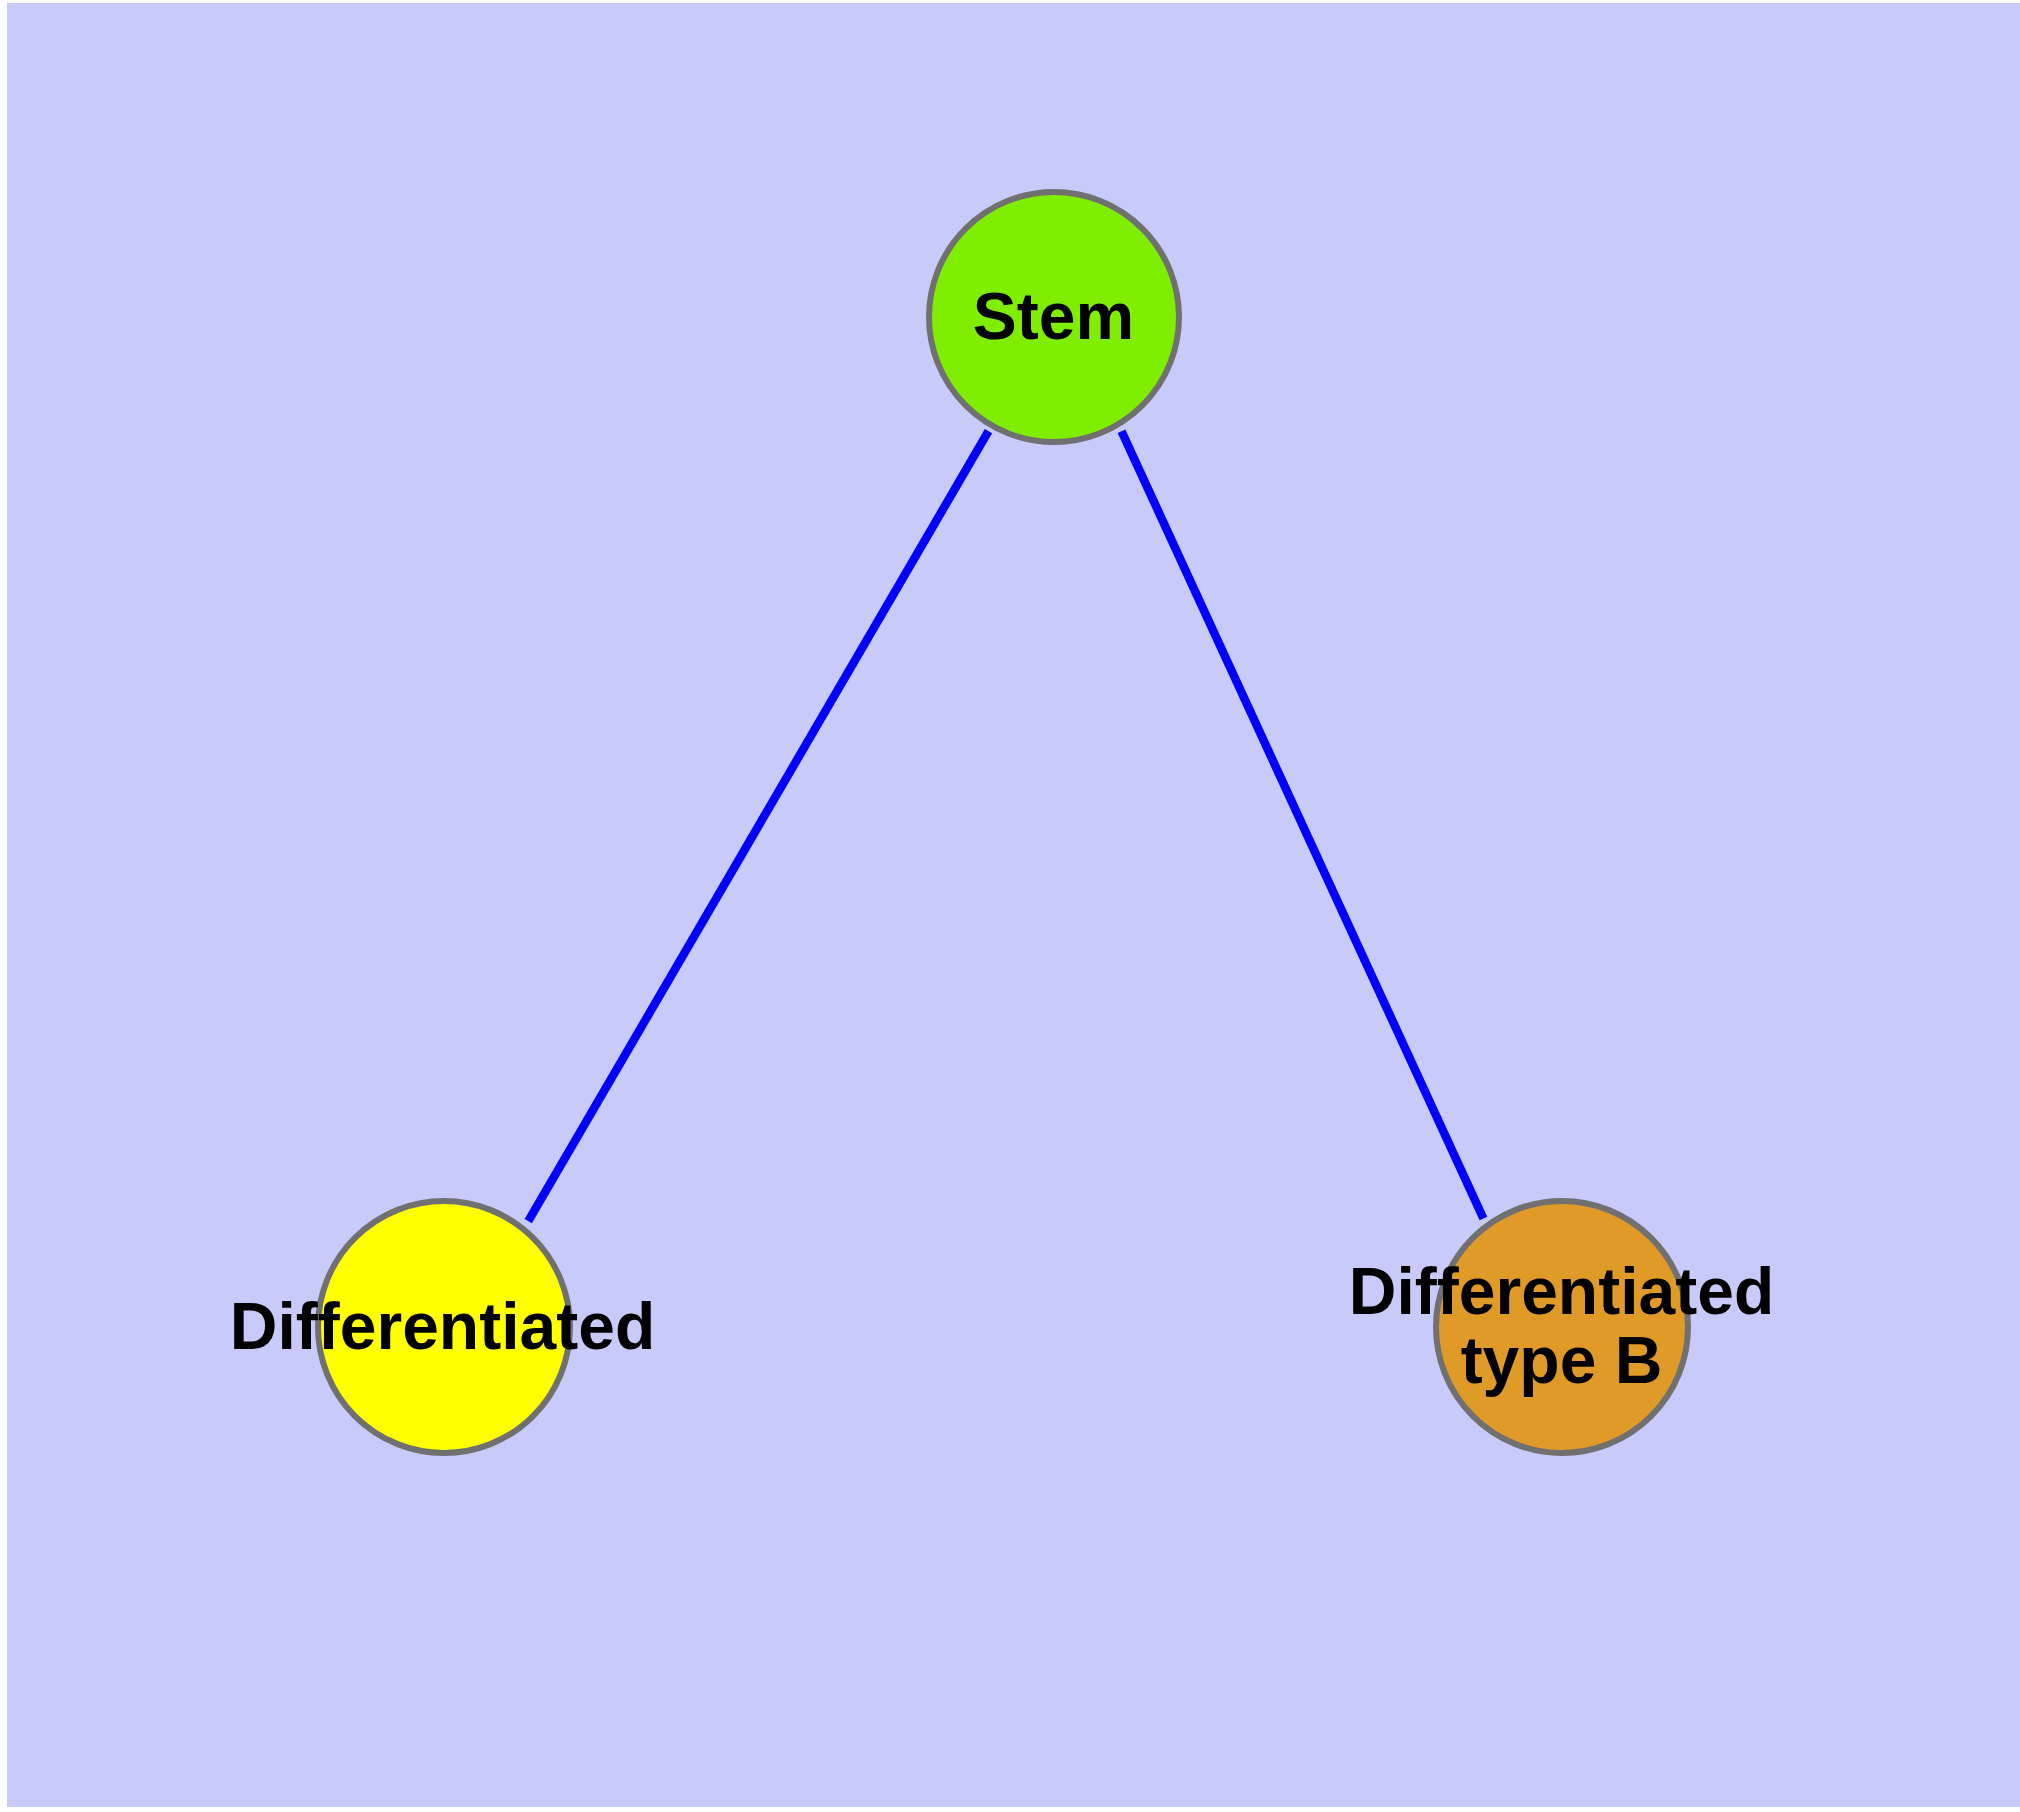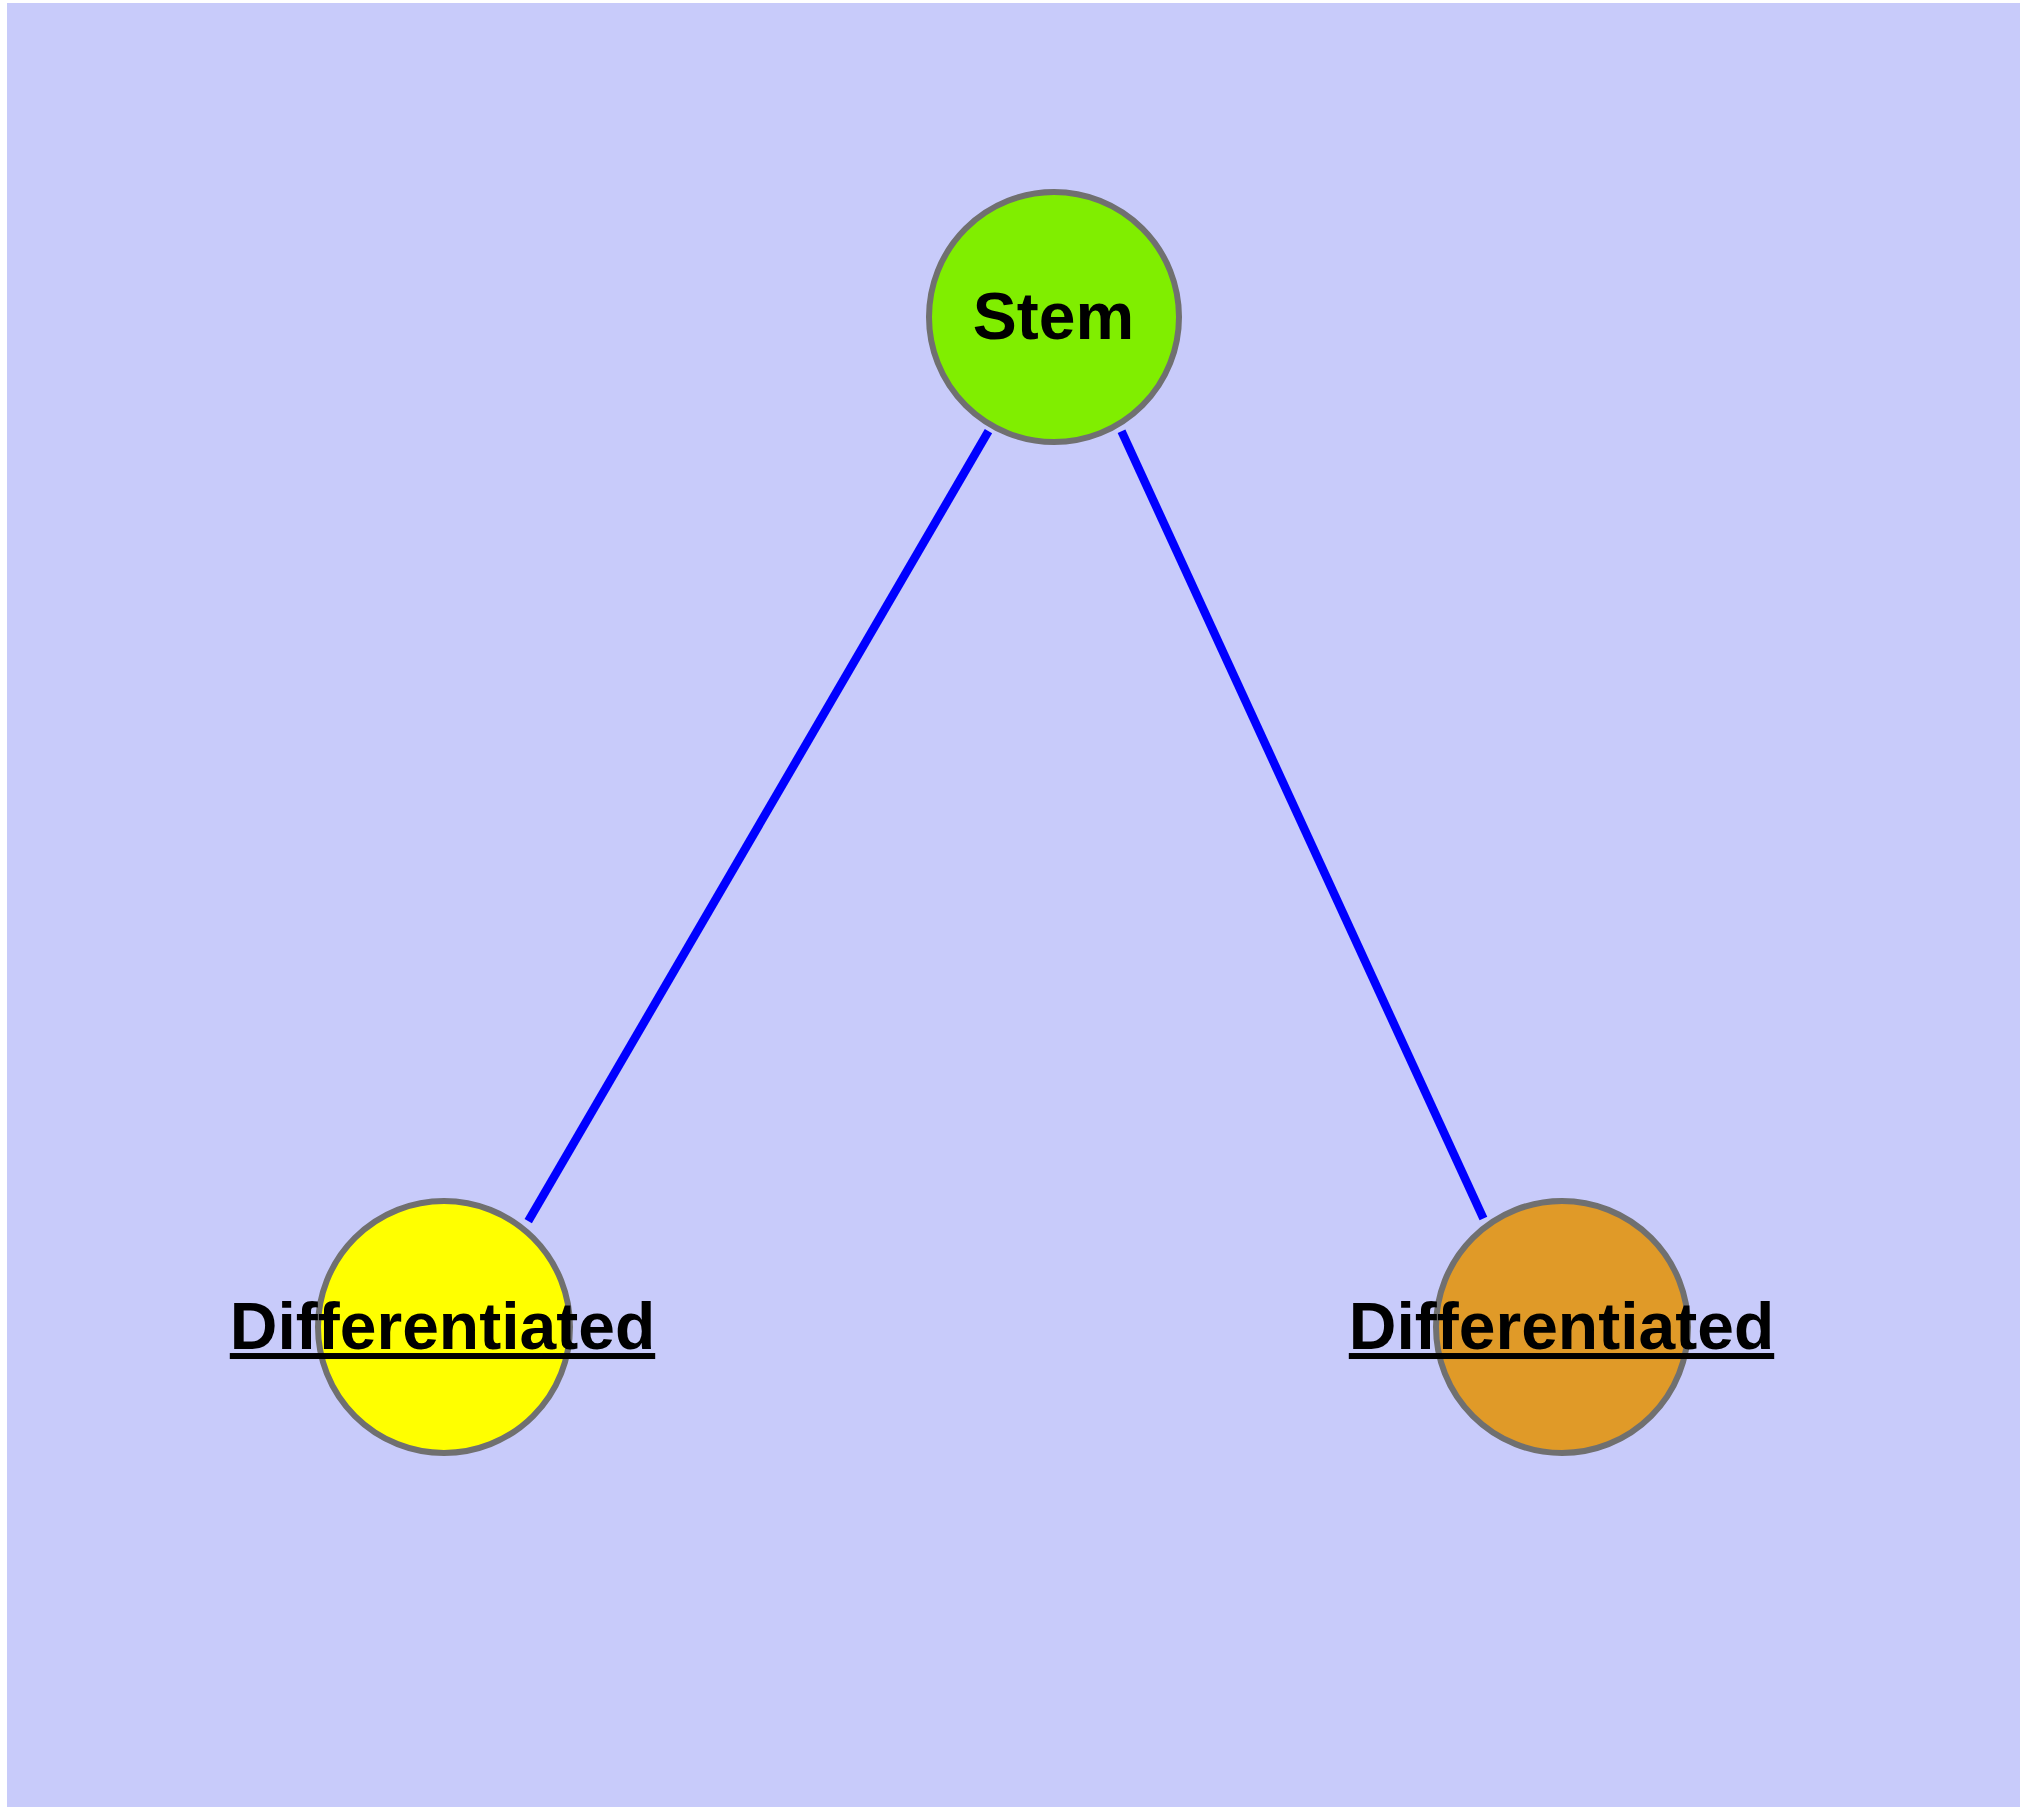--- a/index.html
+++ b/index.html
@@ -56,21 +56,20 @@
     font-family: "Liberation Sans", sans-serif;
     font-weight: bold;
     line-height: 1.06;
     pointer-events: none;
   }
   .node-label.big {
     font-size: 66px;
   }
   .node-label.two-line {
     font-size: 66px;
-    text-decoration: underline;
   }
   .label-wrap {
     position: absolute;
     left: 0;
     top: 0;
     width: 2018px;
     height: 1804px;
     pointer-events: none;
   }
 </style>
@@ -91,18 +90,19 @@
 
     <div class="label-wrap">
       <div class="node-label big" style="left: 1047px; top: 314px; color: rgb(0, 0, 0);">
         <span>Stem</span>
       </div>
       <div class="node-label two-line" style="left: 436px; top: 1324px; color: rgb(0, 0, 0);">
         <div>Differentiated</div>
       </div>
       <div class="node-label two-line" style="left: 1555px; top: 1324px; color: rgb(0, 0, 0);">
         <div>Differentiated</div>
+        <div>type B</div>
       </div>
     </div>
 
   </div>
 </div>
 
 
 </body></html>

